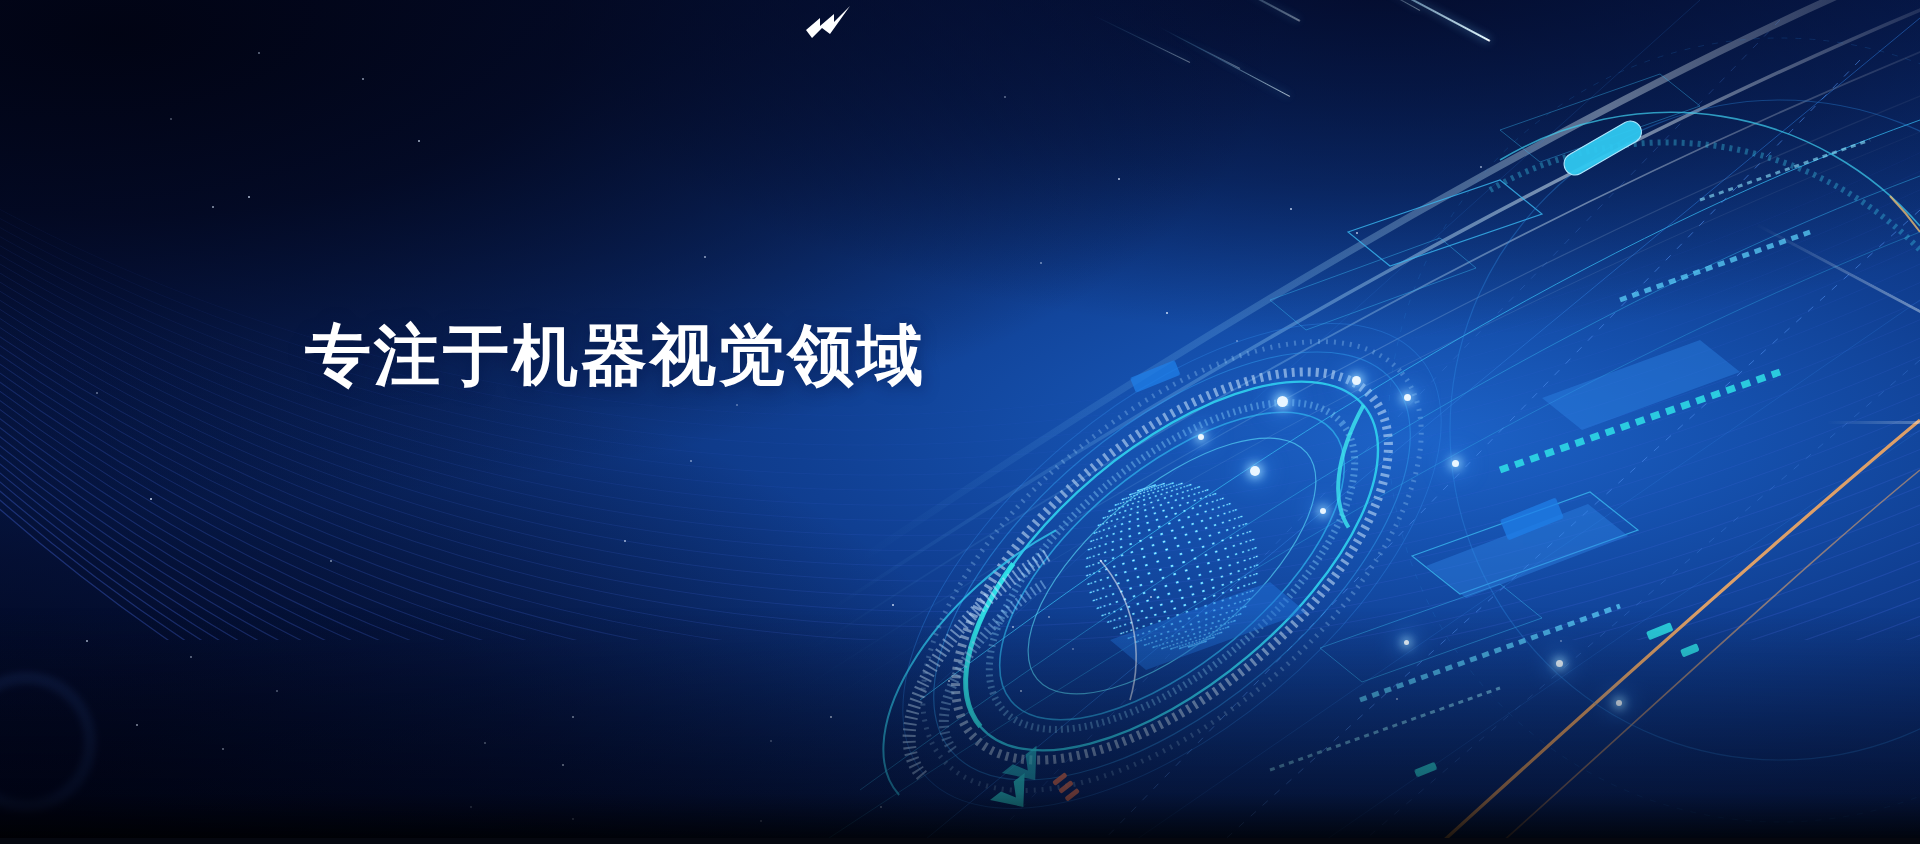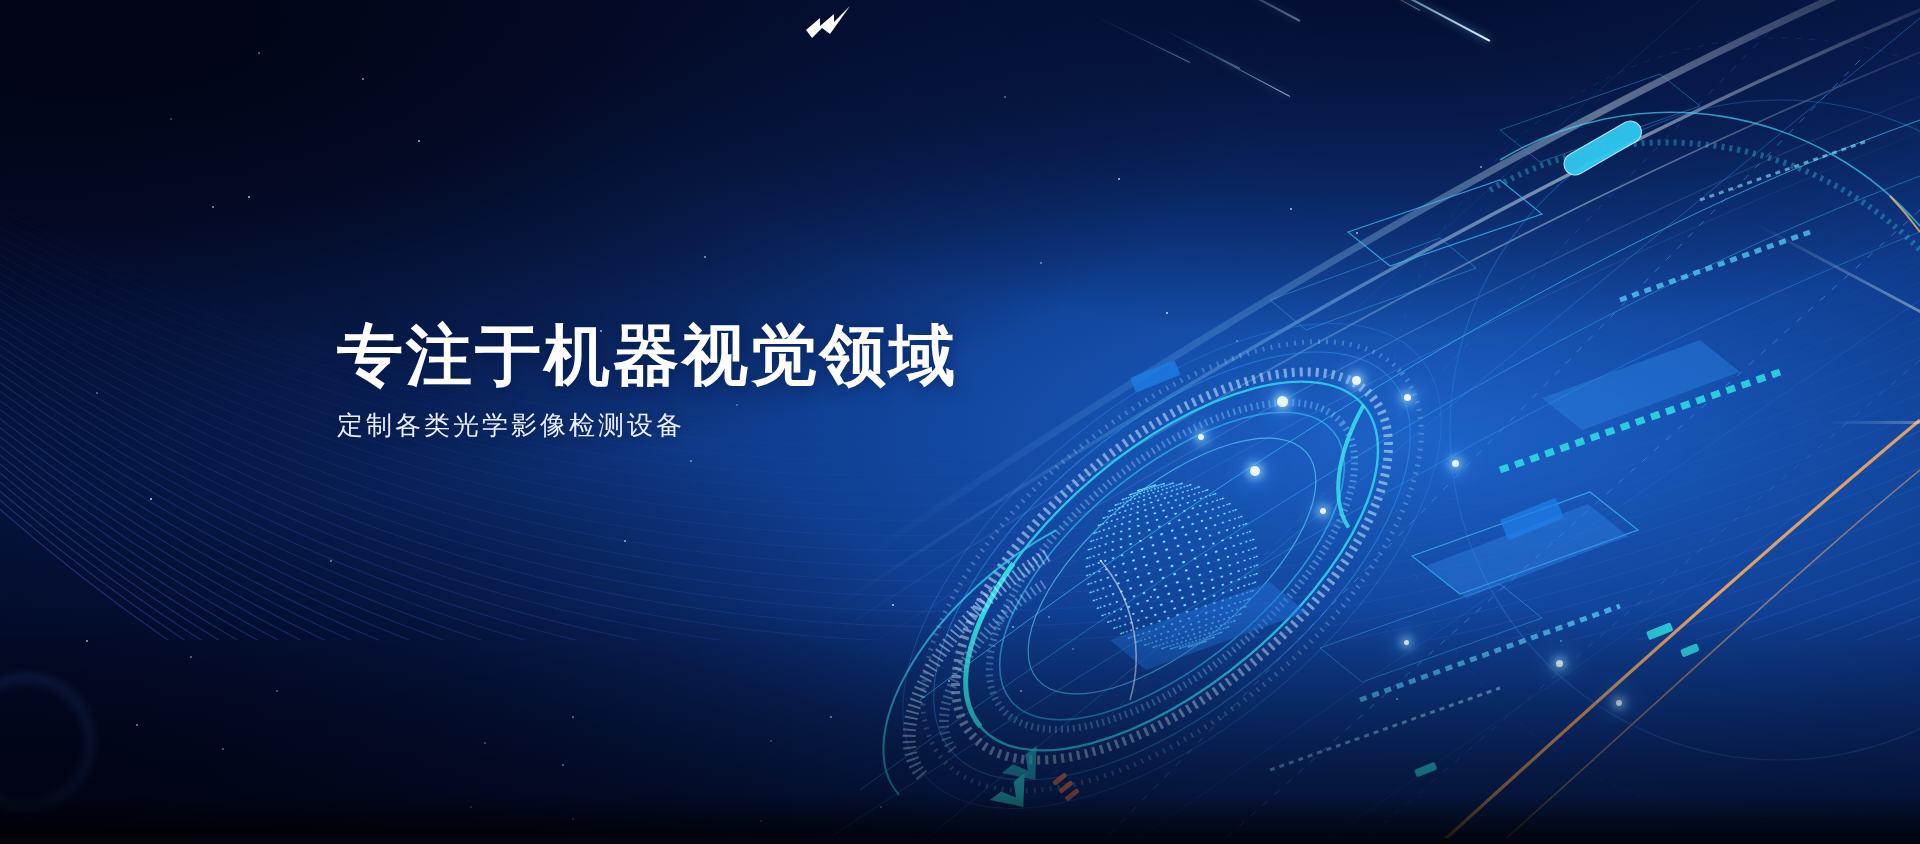--- a/index.html
+++ b/index.html
@@ -75,21 +75,20 @@
   .flare-spike{
     position:absolute;left:1328px;top:422px;
     background:linear-gradient(90deg,rgba(255,255,255,0),rgba(235,250,255,.85),rgba(255,255,255,0));
     transform-origin:0 50%;mix-blend-mode:screen;
   }
 
   
   .content{
     position:absolute;left:305px;top:318px;width:760px;
     z-index:30;
-    margin-left:32px;
   }
   .headline{
     margin:0;
     font-size:66px;line-height:1.14;
     font-weight:700;
     color:#ffffff;
     letter-spacing:3px;
     text-shadow:0 2px 16px rgba(0,20,70,.55);
     white-space:nowrap;
   }
@@ -1122,16 +1121,15 @@
       <span class="glowdot" style="left:1198px;top:434px;width:6px;height:6px;"></span>
     </div>
 
   <div class="flarering" style="left:-44px;top:672px;width:140px;height:140px;"></div>
 
   <div class="bg-bottom-vignette"></div>
   <div class="bottom-strip"></div>
 
   <div class="content">
     <h1 class="headline">专注于机器视觉领域</h1>
-    <p class="subhead">定制各类光学影像检测设备</p>
   </div>
 
 </div>
 
 </body></html>

